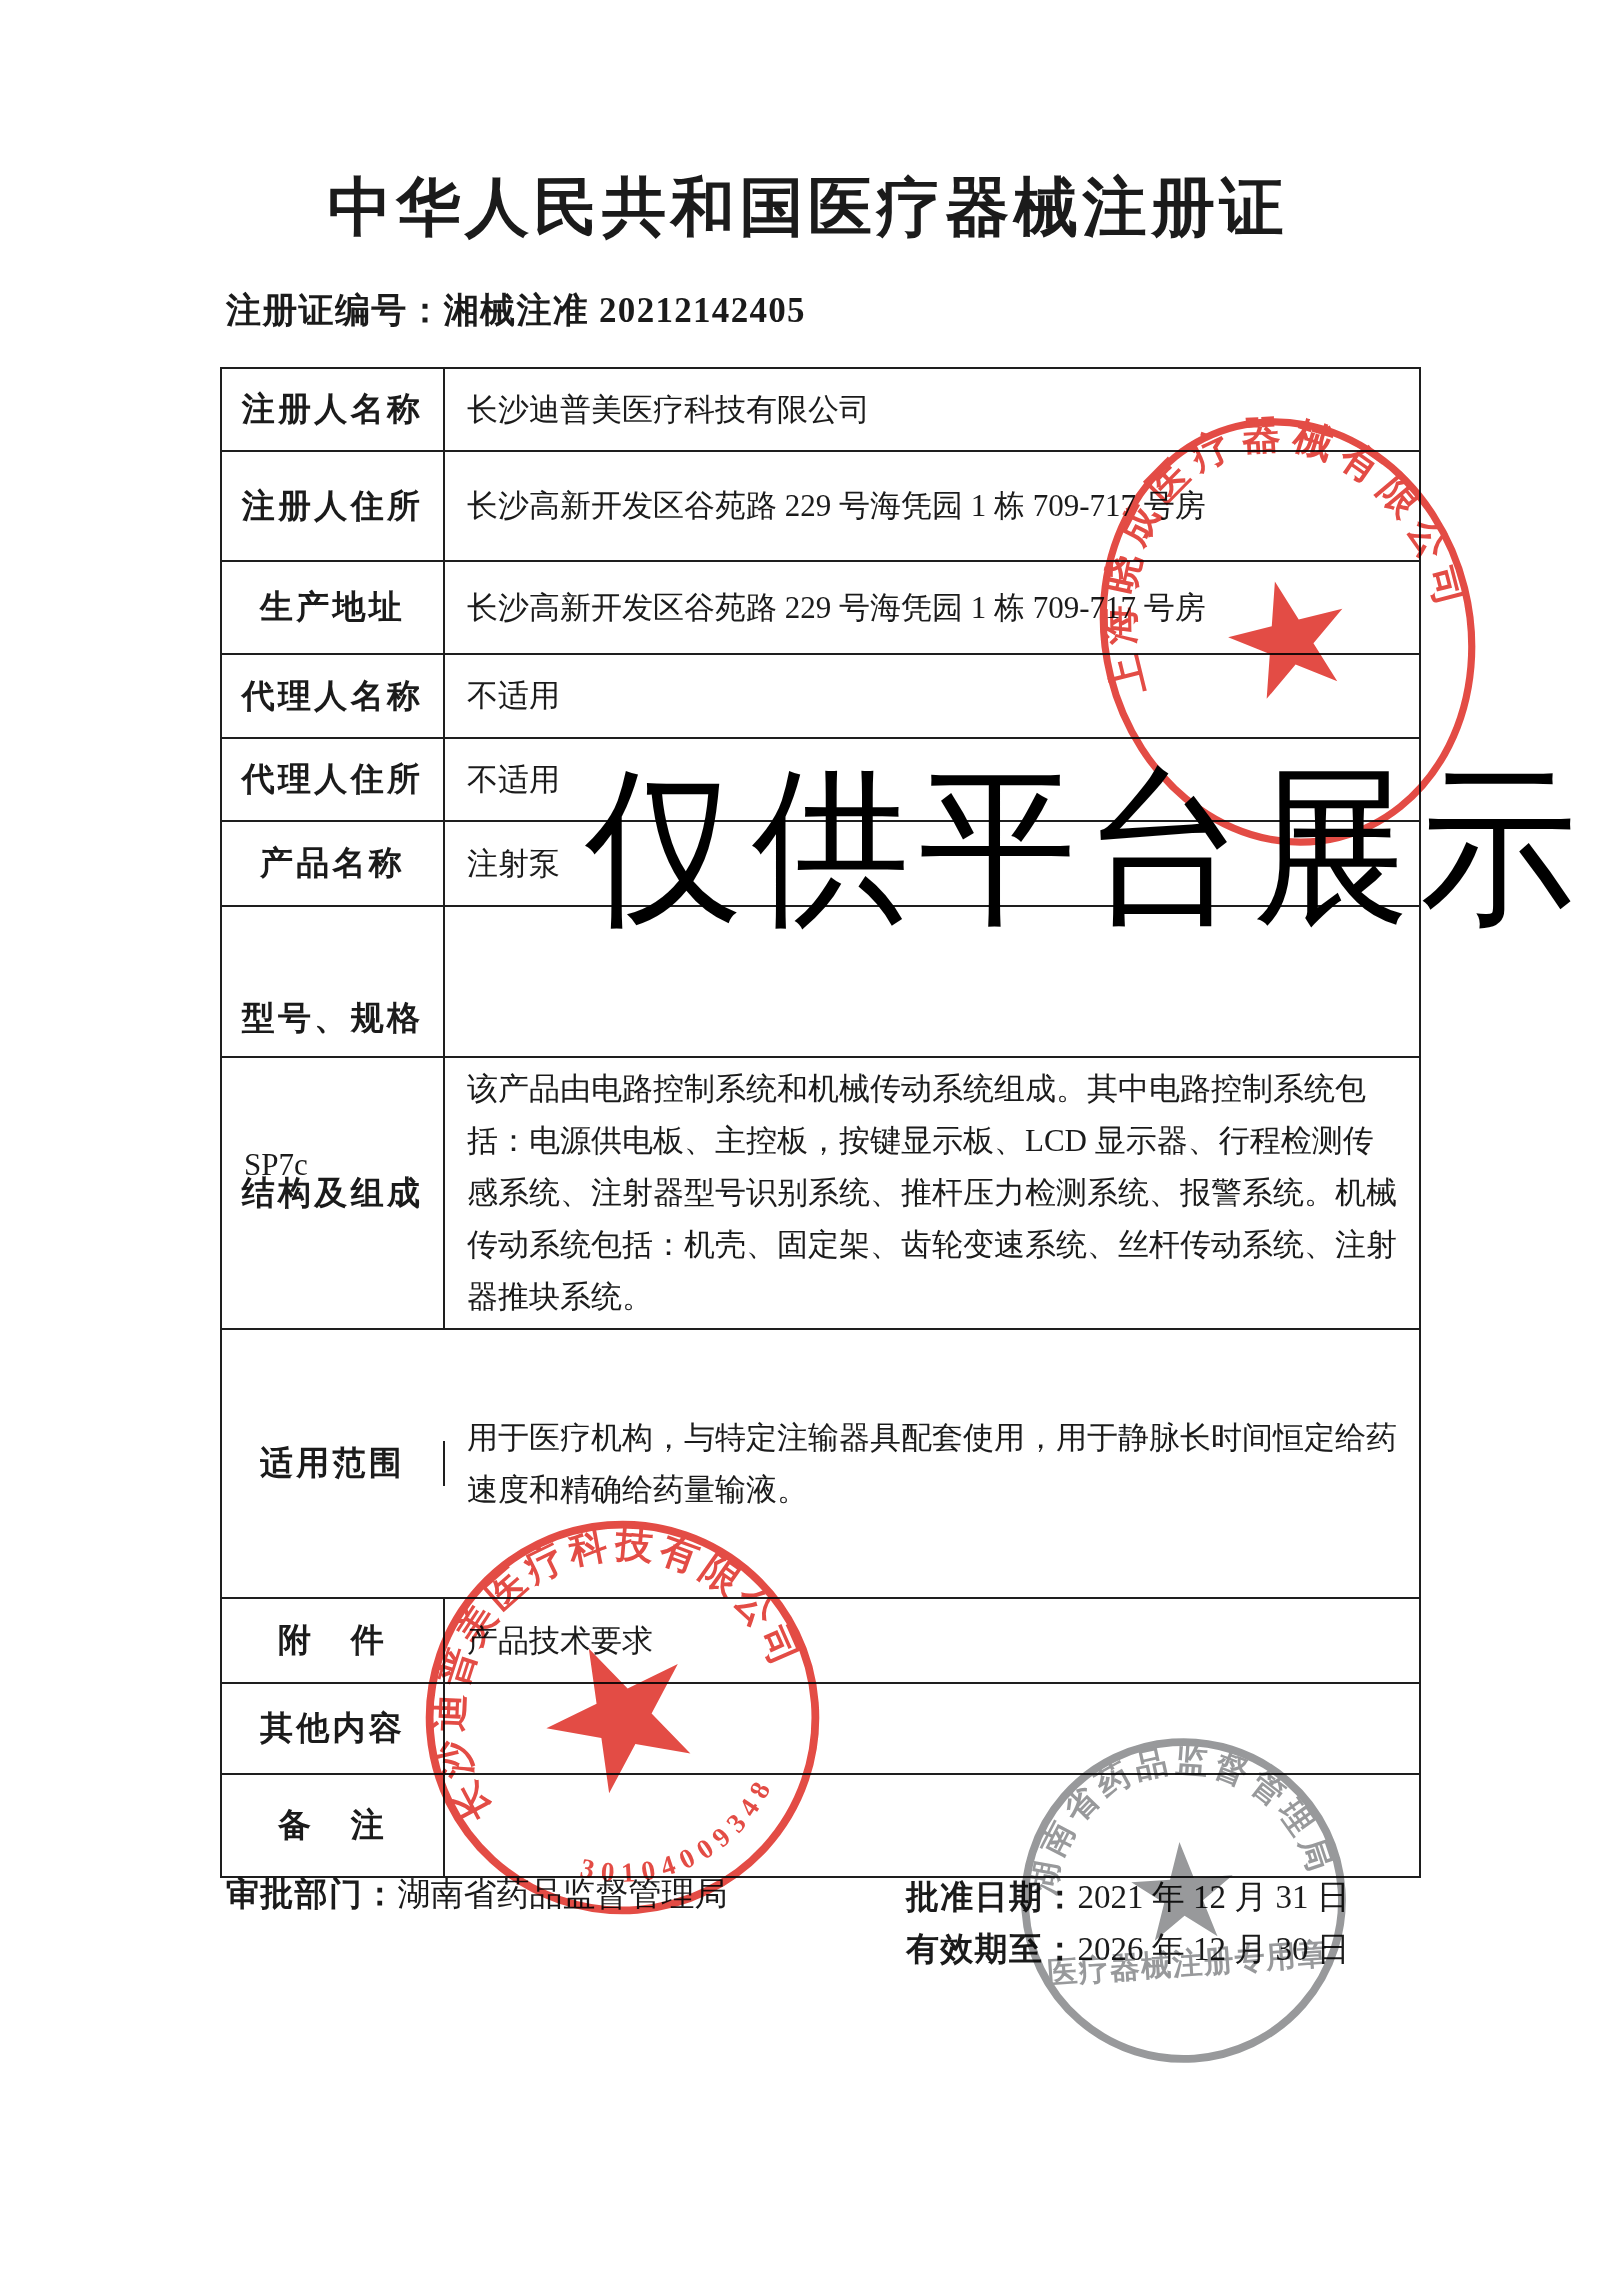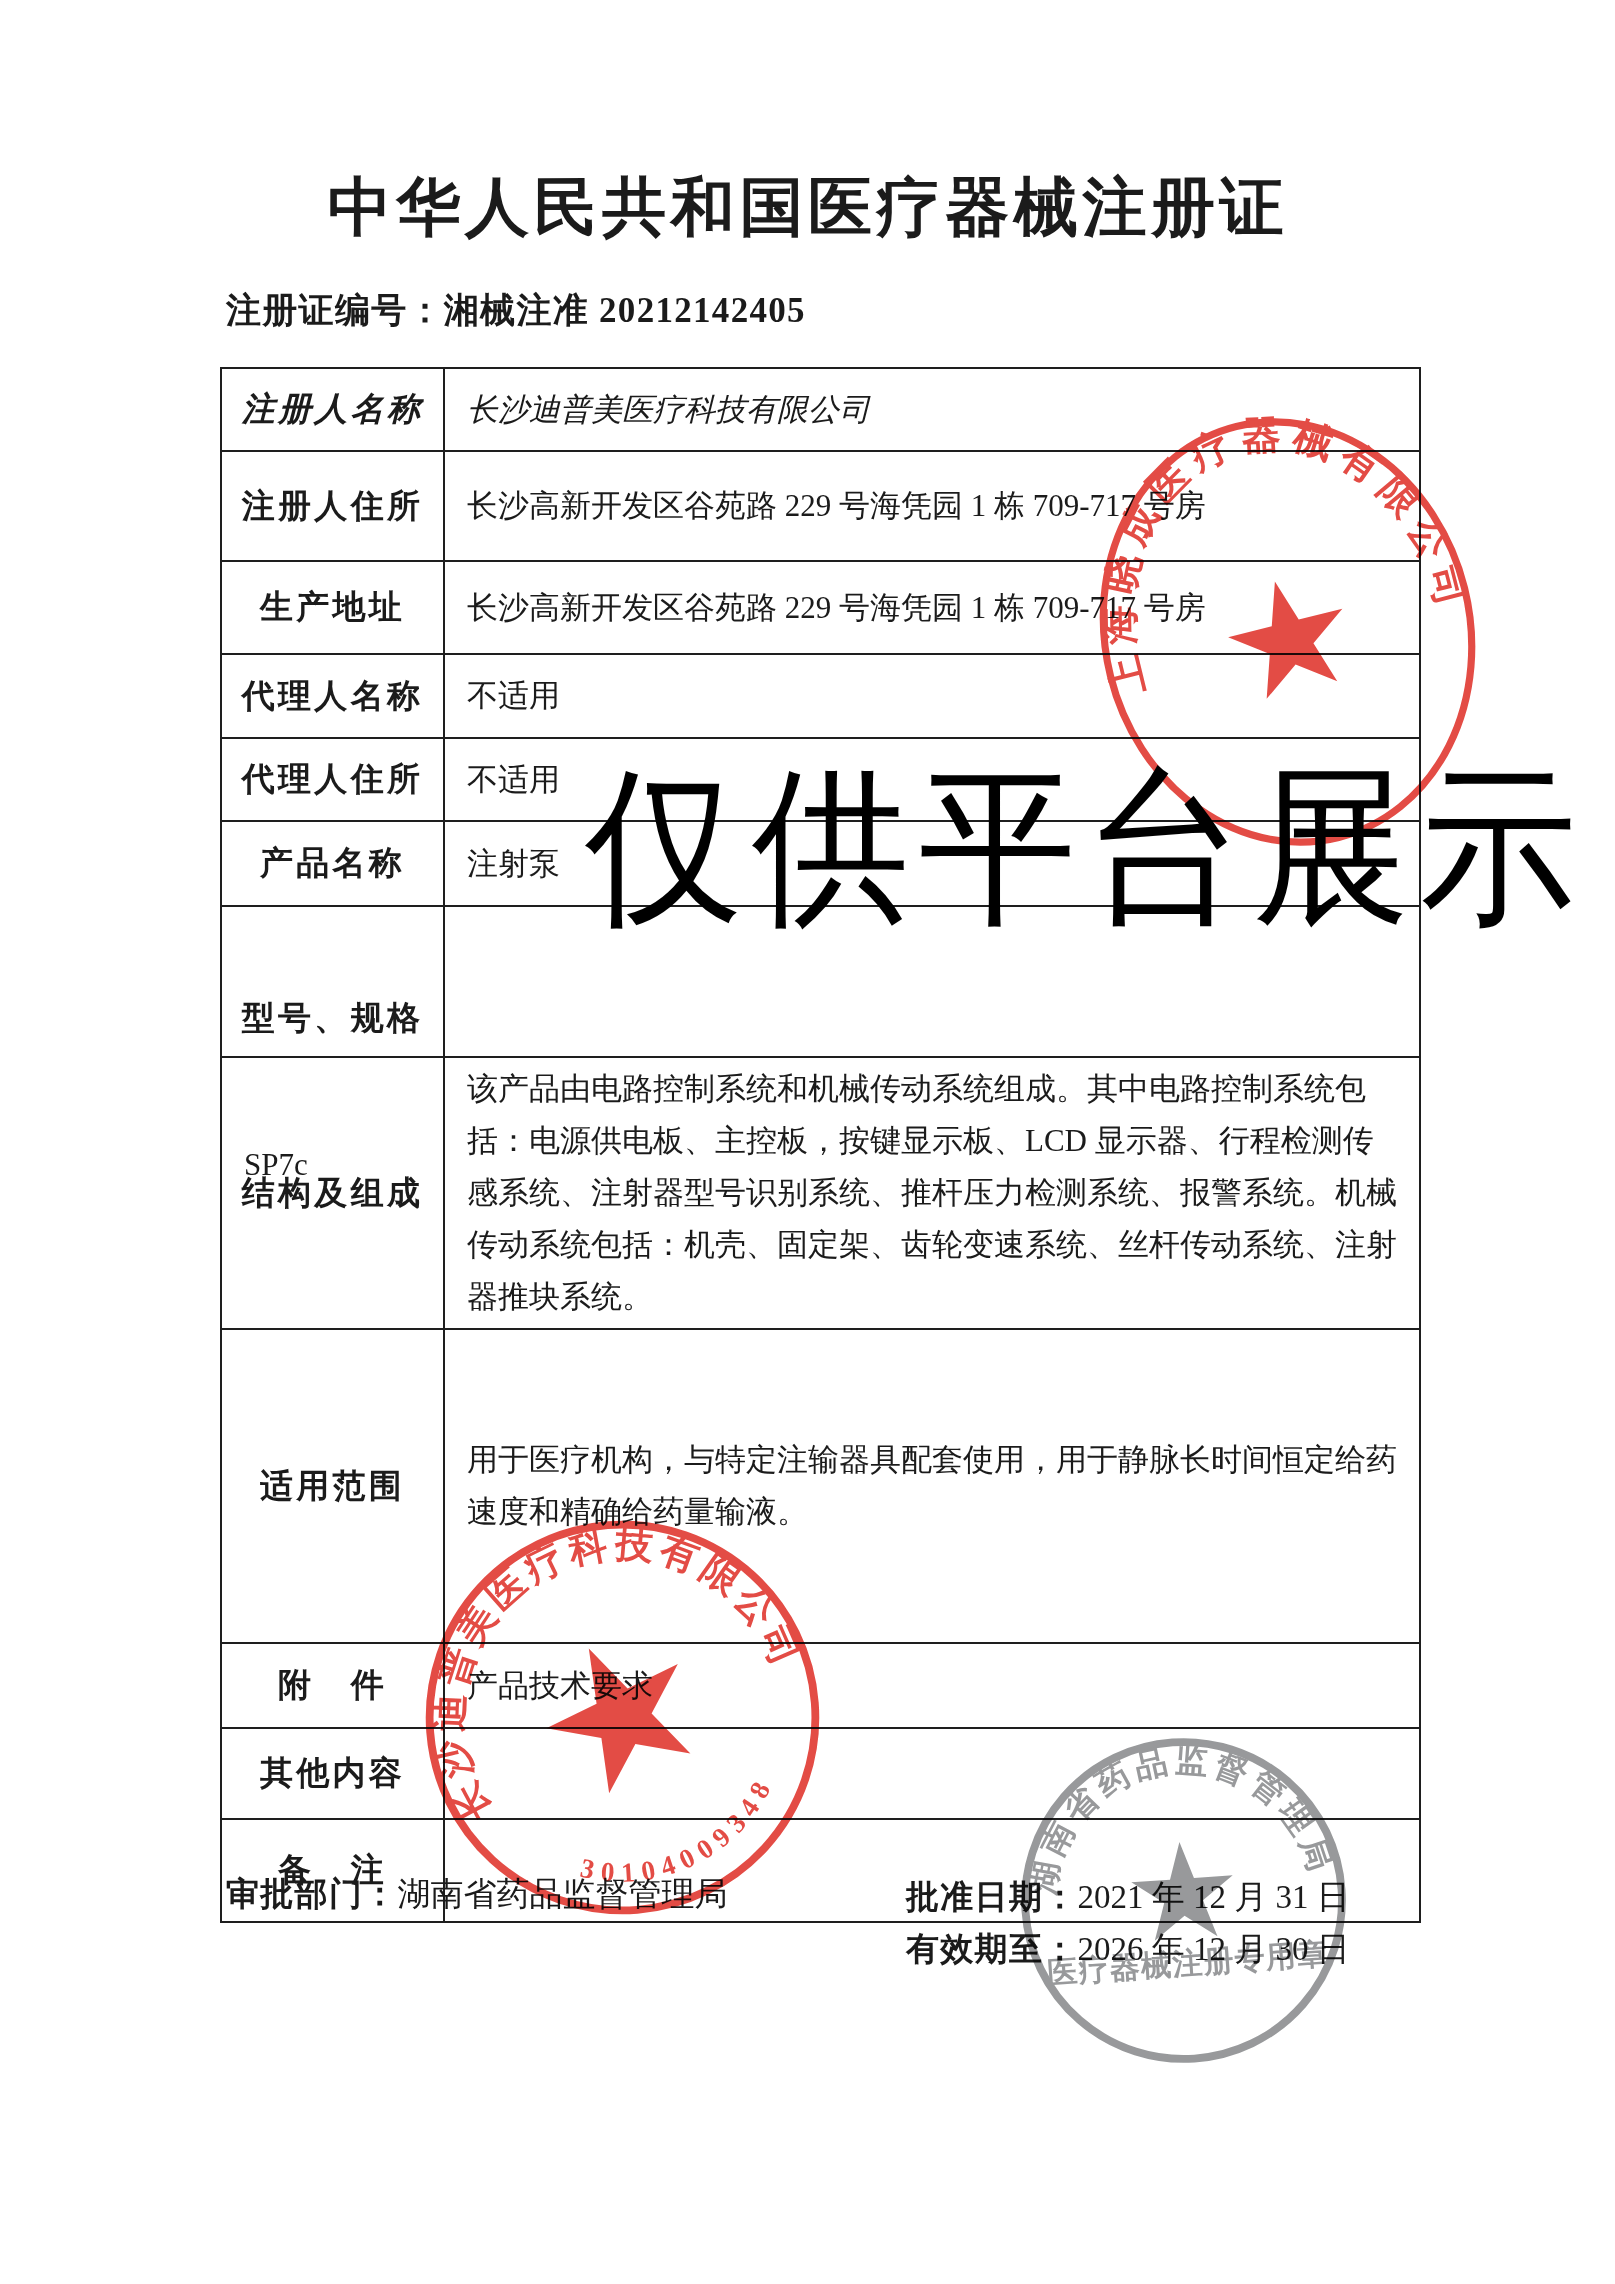--- a/index.html
+++ b/index.html
@@ -46,21 +46,21 @@
 </head>
 <body>
 
 <div class="page-title">中华人民共和国医疗器械注册证</div>
 
 <div class="reg-line">
   <span>注册证编号：</span><span>湘械注准 20212142405</span>
 </div>
 
 <div class="doc-table">
-  <div class="t-row" style="height:83px;font-style:italic;">
+  <div class="t-row" style="height:83px;">
     <div class="t-label">注册人名称</div>
     <div class="t-value">
         <span>长沙迪普美医疗科技有限公司</span>
       </div>
   </div>
   <div class="t-row" style="height:110px;">
     <div class="t-label">注册人住所</div>
     <div class="t-value">
         <span>长沙高新开发区谷苑路 229 号海凭园 1 栋 709-717 号房</span>
       </div>
@@ -94,21 +94,21 @@
     <div class="t-value">
         <span>SP7c</span>
       </div>
   </div>
   <div class="t-row" style="height:272px;">
     <div class="t-label">结构及组成</div>
     <div class="t-value">
         <span>该产品由电路控制系统和机械传动系统组成。其中电路控制系统包括：电源供电板、主控板，按键显示板、LCD 显示器、行程检测传感系统、注射器型号识别系统、推杆压力检测系统、报警系统。机械传动系统包括：机壳、固定架、齿轮变速系统、丝杆传动系统、注射器推块系统。</span>
       </div>
   </div>
-  <div class="t-row" style="height:314px;">
+  <div class="t-row" style="height:269px;align-items:center;">
     <div class="t-label">适用范围</div>
     <div class="t-value">
         <span>用于医疗机构，与特定注输器具配套使用，用于静脉长时间恒定给药速度和精确给药量输液。</span>
       </div>
   </div>
   <div class="t-row" style="height:85px;">
     <div class="t-label">附　件</div>
     <div class="t-value">
         <span>产品技术要求</span>
       </div>

